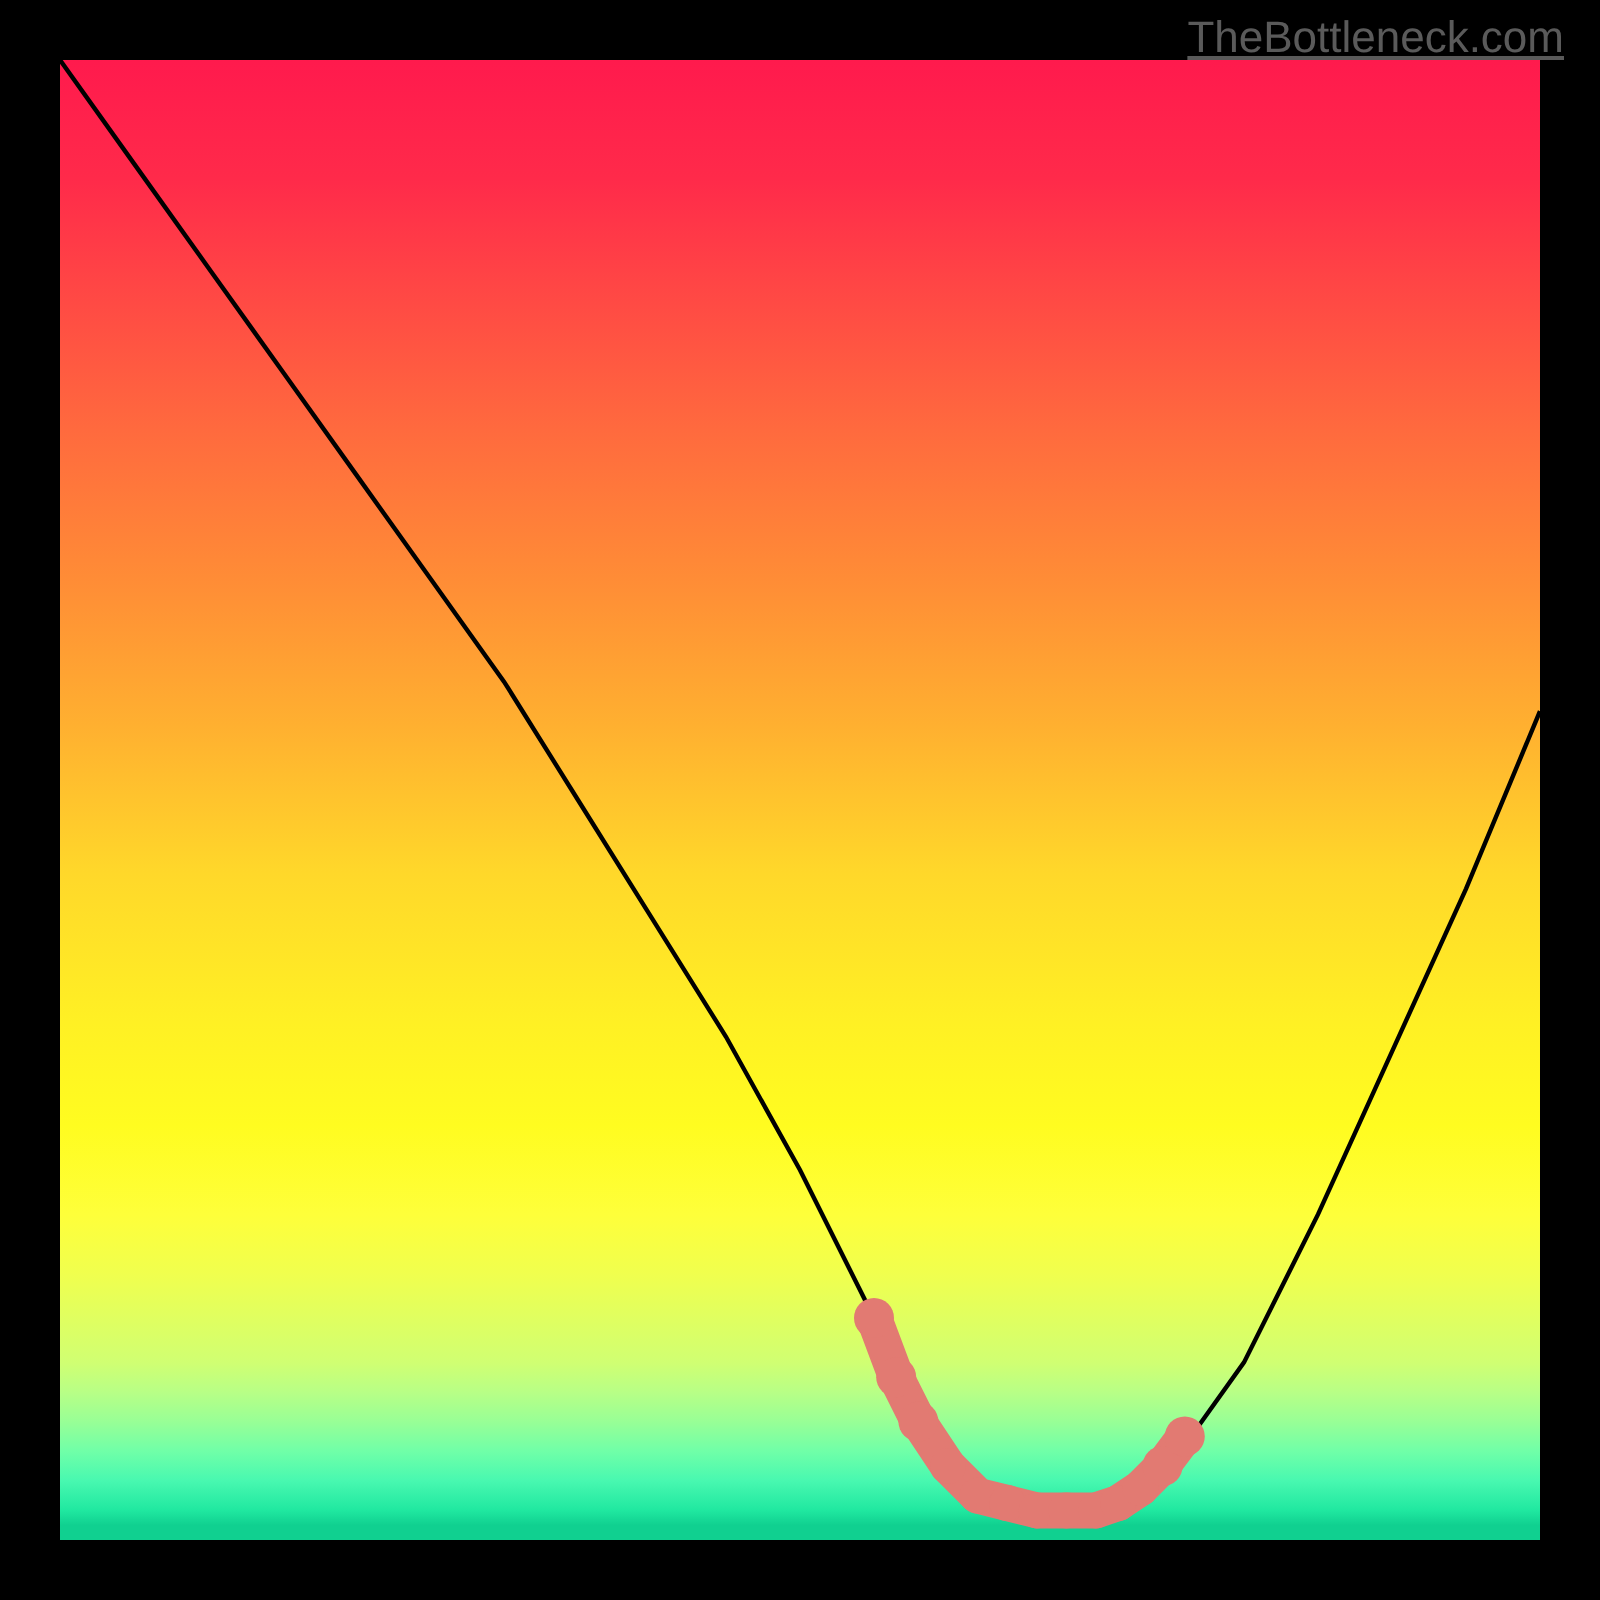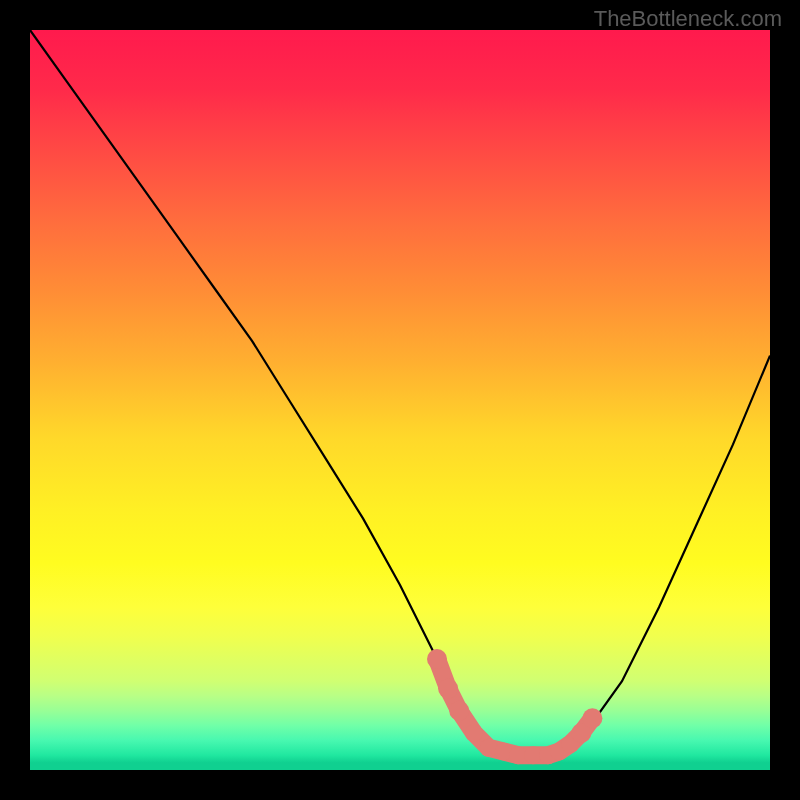--- a/index.html
+++ b/index.html
@@ -12,20 +12,21 @@
     font-family: Arial, sans-serif;
   }
   .watermark {
     position: absolute;
     top: 6px;
     right: 18px;
     color: #5a5a5a;
     font-size: 22px;
     font-weight: 500;
     z-index: 10;
+    text-decoration: underline;
   }
   .plot-area {
     position: absolute;
     left: 30px;
     top: 30px;
     width: 740px;
     height: 740px;
     overflow: hidden;
   }
   .gradient-bg {

